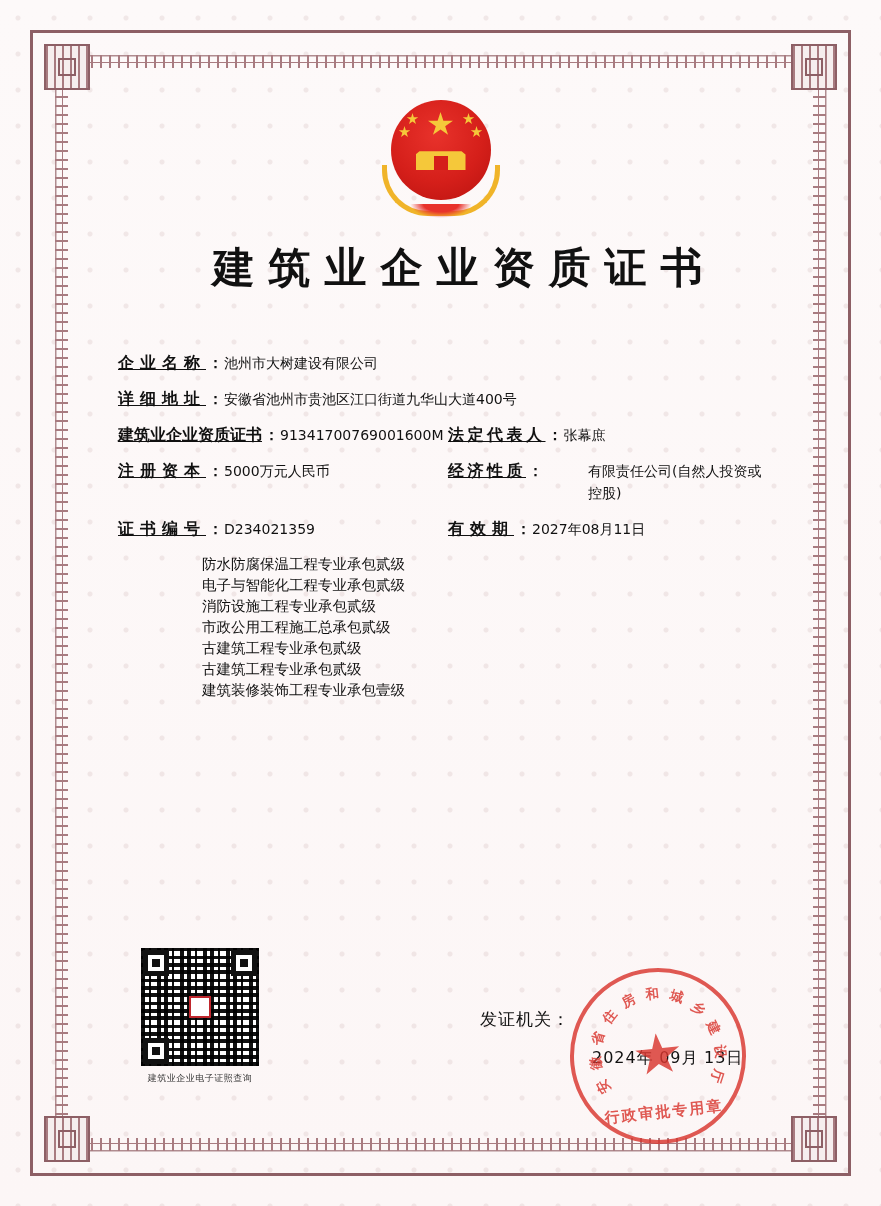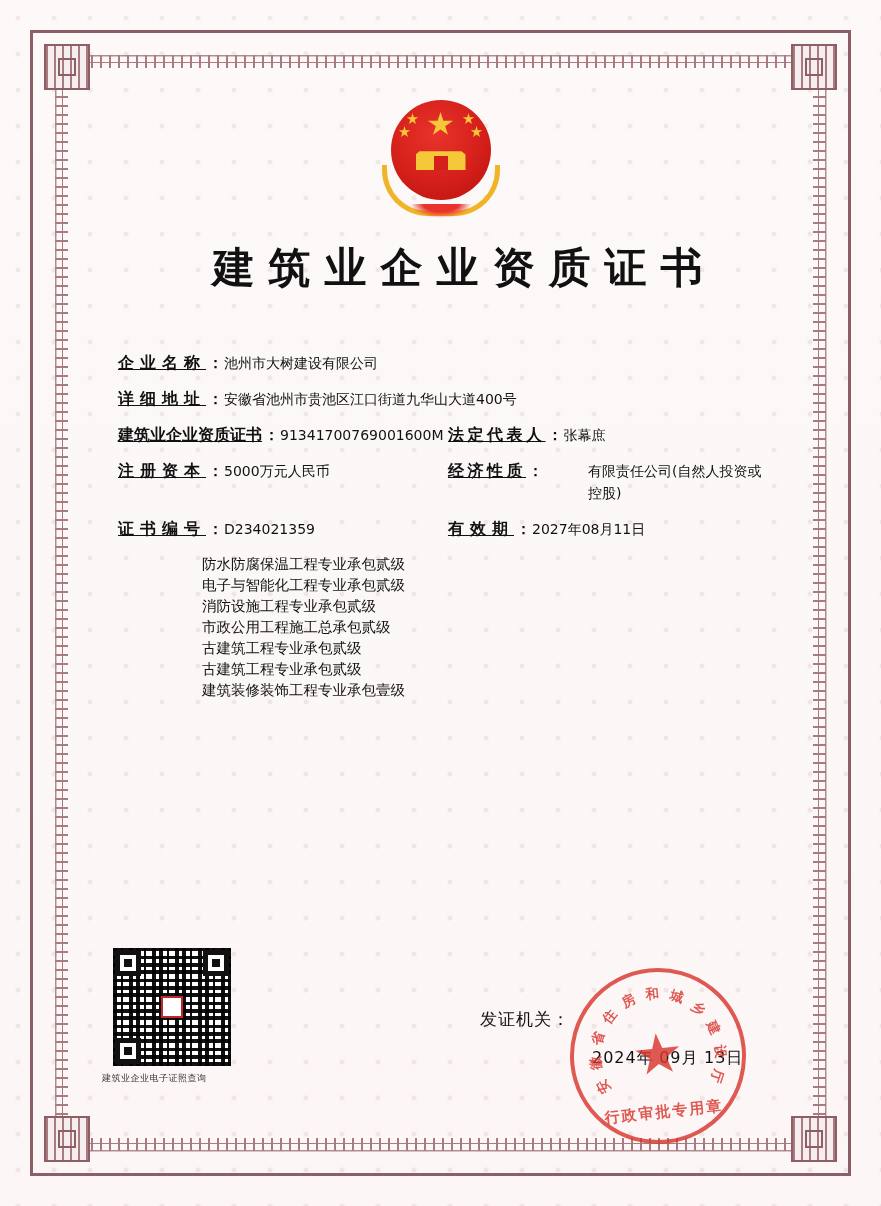--- a/index.html
+++ b/index.html
@@ -236,23 +236,24 @@
   }
   .quals-list li {
     font-size: 14.5px;
     color: #111;
     line-height: 21px;
   }
 
   
   .qr-block {
     position: absolute;
-    left: 102px;
+    left: 130px;
     top: 948px;
     width: 140px;
+    text-align: center;
   }
   .qr {
     width: 118px;
     height: 118px;
     margin: 0 auto;
     background-color: #ffffff;
     background-image:
       repeating-linear-gradient(90deg, #111 0 4px, #fff 4px 8px, #111 8px 10px, #fff 10px 16px, #111 16px 20px, #fff 20px 23px),
       repeating-linear-gradient(0deg, #111 0 4px, #fff 4px 7px, #111 7px 11px, #fff 11px 15px, #111 15px 18px, #fff 18px 23px);
     background-blend-mode: multiply;

